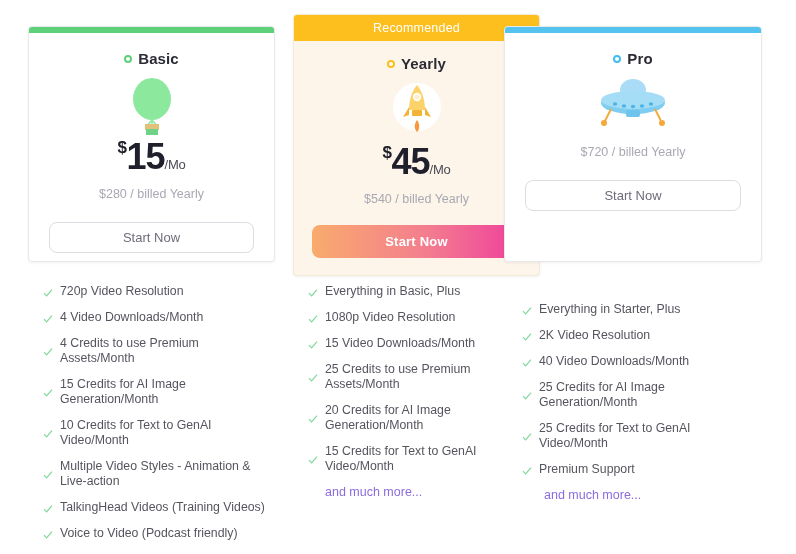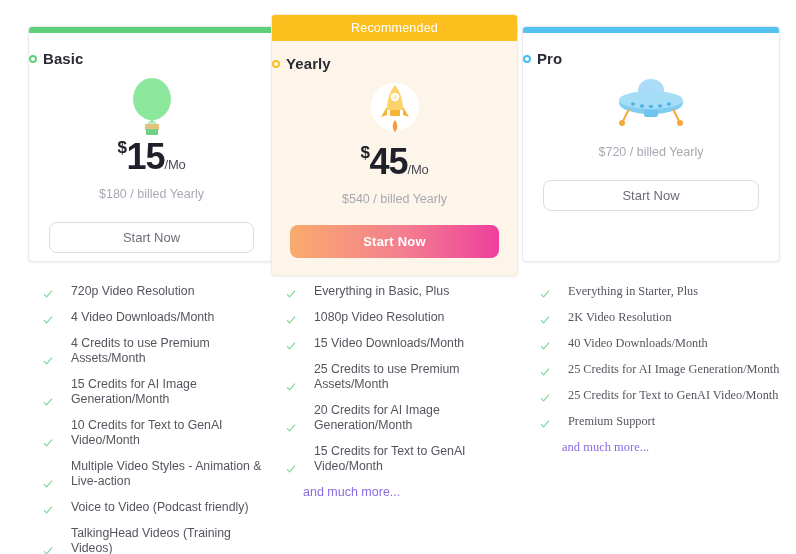--- a/index.html
+++ b/index.html
@@ -19,22 +19,22 @@
     height: 554px;
   }
 
   
   .col {
     position: absolute;
     top: 0;
     width: 247px;
   }
   .col-basic   { left: 28px; }
-  .col-starter { left: 271px; }
-  .col-pro     { left: 522px; width: 258px; }
+  .col-starter { left: 293px; }
+  .col-pro     { left: 504px; width: 258px; }
 
   
   .card {
     position: relative;
     background: #ffffff;
     border: 1px solid #e9e9ec;
     border-radius: 4px;
     box-shadow: 0 1px 3px rgba(40, 40, 60, 0.07);
     overflow: hidden;
   }
@@ -59,20 +59,21 @@
     font-size: 12.5px;
     line-height: 26px;
     text-align: center;
     letter-spacing: 0.2px;
   }
 
   
   .plan-name-row {
     display: flex;
     align-items: center;
+    justify-content: center;
     gap: 6px;
     margin-top: 17px;
   }
   .plan-name-starter-row { margin-top: 14px; }
 
   .dot {
     width: 8px;
     height: 8px;
     border-radius: 50%;
     border: 2.5px solid #5ed07a;
@@ -155,26 +156,26 @@
     font-weight: bold;
     letter-spacing: 0.2px;
   }
 
   
   .features {
     margin-top: 22px;
     padding-left: 15px;
   }
   .features-starter { margin-top: 8px; }
-  .features-pro { margin-top: 22px; padding-left: 18px; font-family: Liberation Serif, serif; }
+  .features-pro { margin-top: 40px; padding-left: 18px; }
 
   .feat {
     display: flex;
-    align-items: flex-end;
-    gap: 18px;
+    align-items: center;
+    gap: 7px;
     margin-bottom: 11px;
   }
   .feat-text {
     font-size: 12.3px;
     line-height: 15px;
     color: #55555f;
   }
   .check {
     flex: none;
     margin-top: 2px;
@@ -210,21 +211,21 @@
           <path d="M26 45 L19 53 M26 45 L33 53 M26 45 L26 53" stroke="#8ce89c" stroke-width="1.4" fill="none"></path>
           <rect x="19" y="49" width="14" height="6" fill="#e2c27a"></rect>
           <rect x="20" y="54" width="12" height="6" fill="#6fd286"></rect>
         </svg>
       </div>
 
       <div class="price-row">
         <span class="currency">$</span><span class="amount">15</span><span class="per">/Mo</span>
       </div>
 
-      <div class="billed">$180 / billed Yearly</div>
+      <div class="billed">$280 / billed Yearly</div>
 
       <div class="btn btn-outline">Start Now</div>
     </div>
 
     <div class="features">
       <div class="feat">
         <svg class="check" width="10" height="10" viewBox="0 0 10 10">
             <path d="M1 5.2 L3.6 7.8 L9 1.6" stroke="#7fd89a" stroke-width="1.2" fill="none"></path>
           </svg>
         <span class="feat-text">720p Video Resolution</span>
@@ -256,27 +257,27 @@
       <div class="feat">
         <svg class="check" width="10" height="10" viewBox="0 0 10 10">
             <path d="M1 5.2 L3.6 7.8 L9 1.6" stroke="#7fd89a" stroke-width="1.2" fill="none"></path>
           </svg>
         <span class="feat-text">Multiple Video Styles - Animation &amp; Live-action</span>
       </div>
       <div class="feat">
         <svg class="check" width="10" height="10" viewBox="0 0 10 10">
             <path d="M1 5.2 L3.6 7.8 L9 1.6" stroke="#7fd89a" stroke-width="1.2" fill="none"></path>
           </svg>
+        <span class="feat-text">TalkingHead Videos (Training Videos)</span>
+      </div>
+      <div class="feat">
+        <svg class="check" width="10" height="10" viewBox="0 0 10 10">
+            <path d="M1 5.2 L3.6 7.8 L9 1.6" stroke="#7fd89a" stroke-width="1.2" fill="none"></path>
+          </svg>
         <span class="feat-text">Voice to Video (Podcast friendly)</span>
-      </div>
-      <div class="feat">
-        <svg class="check" width="10" height="10" viewBox="0 0 10 10">
-            <path d="M1 5.2 L3.6 7.8 L9 1.6" stroke="#7fd89a" stroke-width="1.2" fill="none"></path>
-          </svg>
-        <span class="feat-text">TalkingHead Videos (Training Videos)</span>
       </div>
       <div class="feat">
 
         <span class="feat-text">ChatGPT Integration</span>
       </div>
 
     </div>
   </div>
 
   <div class="col col-starter">

